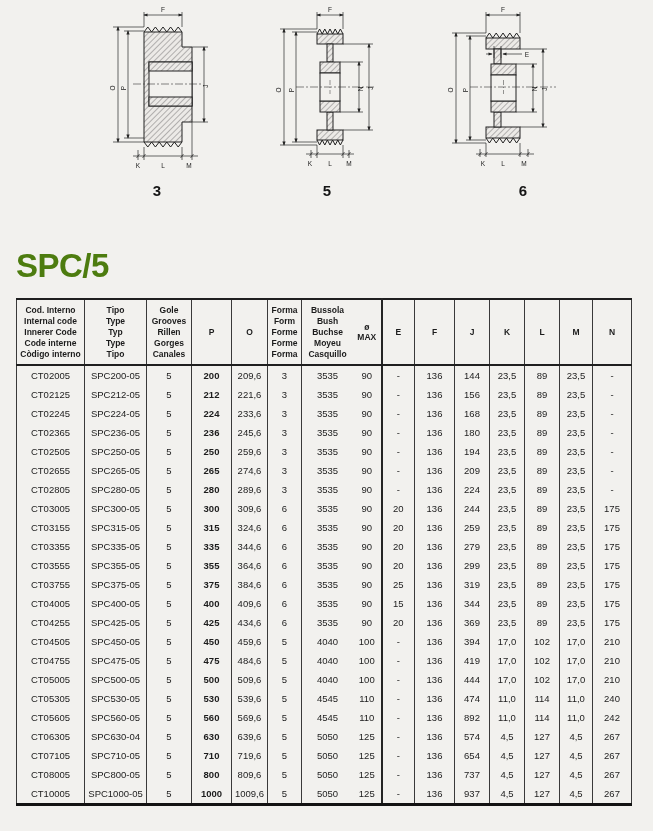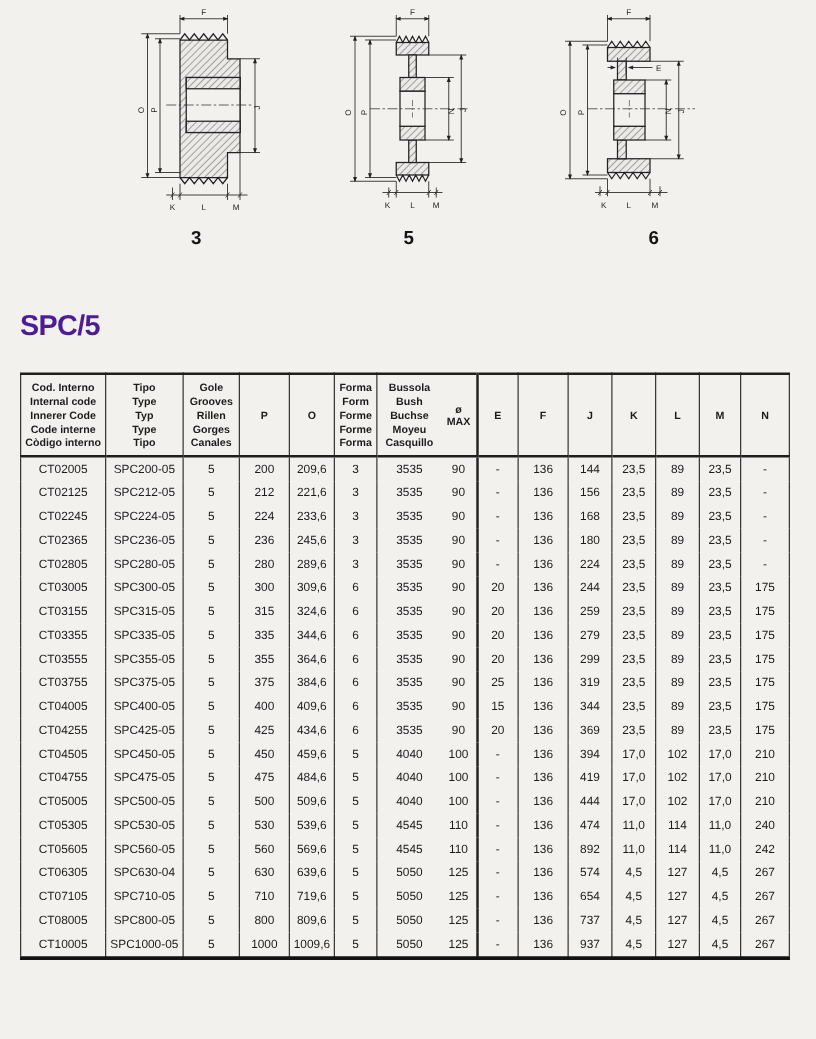--- a/index.html
+++ b/index.html
@@ -2,33 +2,33 @@
 <html><head>
 <meta charset="utf-8">
 <style>
   html,body{margin:0;padding:0;}
   .page{position:relative;width:653px;height:831px;background:#f2f1ee;color:#1c1c1c;
         font-family:"Liberation Sans",sans-serif;overflow:hidden;}
   .draw{position:absolute;top:2px;}
   .draw text{font-family:"Liberation Sans",sans-serif;fill:#1c1c1c;}
   .form-num{position:absolute;top:182px;width:22px;text-align:center;
             font-size:15px;font-weight:bold;color:#151515;}
-  .title{position:absolute;left:16px;top:247px;margin:0;font-size:23px;font-weight:800;
-         letter-spacing:-0.5px;color:#4c1d95;}
+  .title{position:absolute;left:16px;top:247px;margin:0;font-size:33px;font-weight:800;
+         letter-spacing:-0.5px;color:#4d7c0f;}
   .spec-table{position:absolute;left:16px;top:298px;width:615px;border-collapse:collapse;
               table-layout:fixed;border-top:2px solid #1f1f1f;border-bottom:3px solid #131313;
               border-left:1px solid #3a3a3a;border-right:1px solid #3a3a3a;}
   .spec-table th,.spec-table td{border-left:1px solid #3a3a3a;padding:0;text-align:center;
               overflow:hidden;white-space:nowrap;}
   .spec-table th:first-child,.spec-table td:first-child{border-left:none;}
   .spec-table th:nth-child(8),.spec-table td:nth-child(8){border-left:2px solid #242424;}
   .spec-table thead th{border-bottom:2px solid #1f1f1f;height:64px;vertical-align:middle;
               font-size:8.5px;font-weight:bold;line-height:11px;}
   .spec-table tbody td{height:19px;font-size:9.5px;font-weight:normal;}
-  .spec-table tbody td.b{font-weight:normal;}
+  .spec-table tbody td.b{font-weight:bold;}
   .split-wrap{display:flex;align-items:center;width:100%;}
   .split-l{width:52px;text-align:center;}
   .split-r{width:28px;text-align:center;font-weight:bold;line-height:10px;}
   .cell-split{display:flex;align-items:flex-start;width:100%;}
   .cell-split .sp1{width:52px;text-align:center;}
   .cell-split .sp2{width:28px;text-align:center;}
 </style>
 </head>
 <body>
 
@@ -333,20 +333,62 @@
           </td>
           <td>-</td>
           <td>136</td>
           <td>180</td>
           <td>23,5</td>
           <td>89</td>
           <td>23,5</td>
           <td>-</td>
         </tr>
         <tr>
+          <td>CT02505</td>
+          <td>SPC250-05</td>
+          <td>5</td>
+          <td class="b">250</td>
+          <td>259,6</td>
+          <td>3</td>
+          <td>
+            <div class="cell-split">
+              <span class="sp1">3535</span>
+              <span class="sp2">90</span>
+            </div>
+          </td>
+          <td>-</td>
+          <td>136</td>
+          <td>194</td>
+          <td>23,5</td>
+          <td>89</td>
+          <td>23,5</td>
+          <td>-</td>
+        </tr>
+        <tr>
+          <td>CT02655</td>
+          <td>SPC265-05</td>
+          <td>5</td>
+          <td class="b">265</td>
+          <td>274,6</td>
+          <td>3</td>
+          <td>
+            <div class="cell-split">
+              <span class="sp1">3535</span>
+              <span class="sp2">90</span>
+            </div>
+          </td>
+          <td>-</td>
+          <td>136</td>
+          <td>209</td>
+          <td>23,5</td>
+          <td>89</td>
+          <td>23,5</td>
+          <td>-</td>
+        </tr>
+        <tr>
           <td>CT02805</td>
           <td>SPC280-05</td>
           <td>5</td>
           <td class="b">280</td>
           <td>289,6</td>
           <td>3</td>
           <td>
             <div class="cell-split">
               <span class="sp1">3535</span>
               <span class="sp2">90</span>

